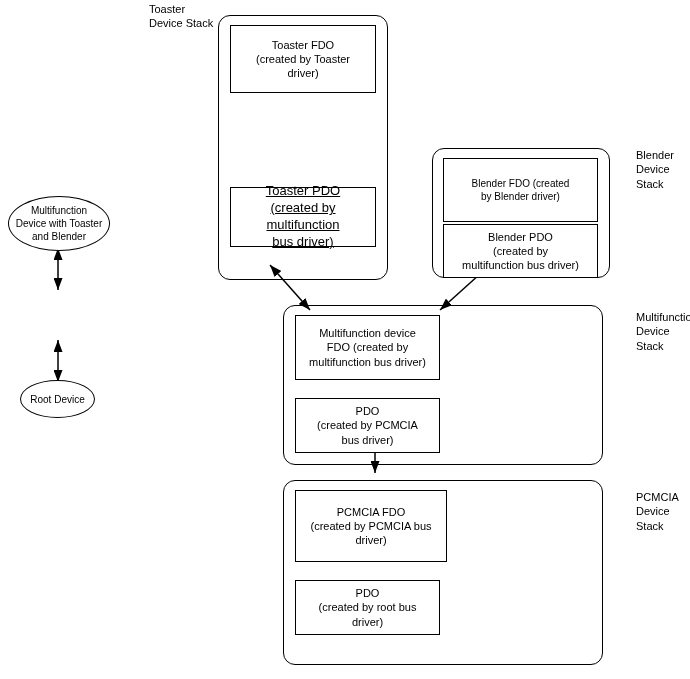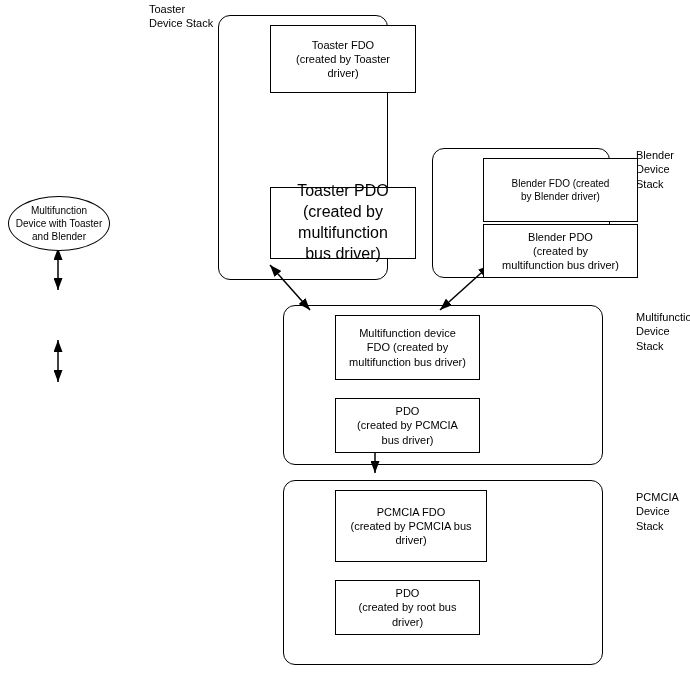--- a/index.html
+++ b/index.html
@@ -20,21 +20,20 @@
     .box {
       position: absolute;
       border: 1px solid #000;
       background: #fff;
       text-align: center;
       display: flex;
       align-items: center;
       justify-content: center;
       padding: 4px;
       line-height: 1.3;
-      margin-left: 40px;
     }
     .group-box {
       position: absolute;
       border: 1.5px solid #000;
       border-radius: 12px;
       background: transparent;
     }
     .label {
       position: absolute;
       text-align: left;
@@ -92,21 +91,21 @@
 
   <div class="label" style="left:125px; top:2px; font-size:11px;">Toaster<br>Device Stack</div>
 
   <div class="group-box" style="left:218px; top:15px; width:170px; height:265px;"></div>
 
   <div class="box" style="left:230px; top:25px; width:146px; height:68px; font-size:11px;">
     <span>Toaster FDO<br>(created by Toaster<br>driver)</span>
   </div>
 
 
-  <div class="box" style="left:230px; top:187px; width:146px; height:72px; font-size:16px;">
+  <div class="box" style="left:230px; top:187px; width:146px; height:60px; font-size:13px;text-decoration:underline;">
     <span>Toaster PDO<br>(created by multifunction<br>bus driver)</span>
   </div>
 
   <div class="label" style="left:612px; top:148px; font-size:11px;">Blender<br>Device Stack</div>
 
   <div class="group-box" style="left:432px; top:148px; width:178px; height:130px;"></div>
 
   <div class="box" style="left:443px; top:158px; width:155px; height:64px; font-size:10px;">
     <span>Blender FDO (created<br>by Blender driver)</span>
   </div>
@@ -141,14 +140,17 @@
 
   <div class="box" style="left:295px; top:580px; width:145px; height:55px; font-size:11px;">
     <span>PDO<br>(created by root bus<br>driver)</span>
   </div>
 
   <div class="ellipse" style="left:8px; top:196px; width:102px; height:55px; font-size:10px;">
     <span>Multifunction<br>Device with Toaster<br>and Blender</span>
   </div>
 
 
+  <div class="ellipse" style="left:20px; top:380px; width:75px; height:38px; font-size:10px;">
+    <span>Root Device</span>
+  </div>
 
 </div>
 
 </body></html>

